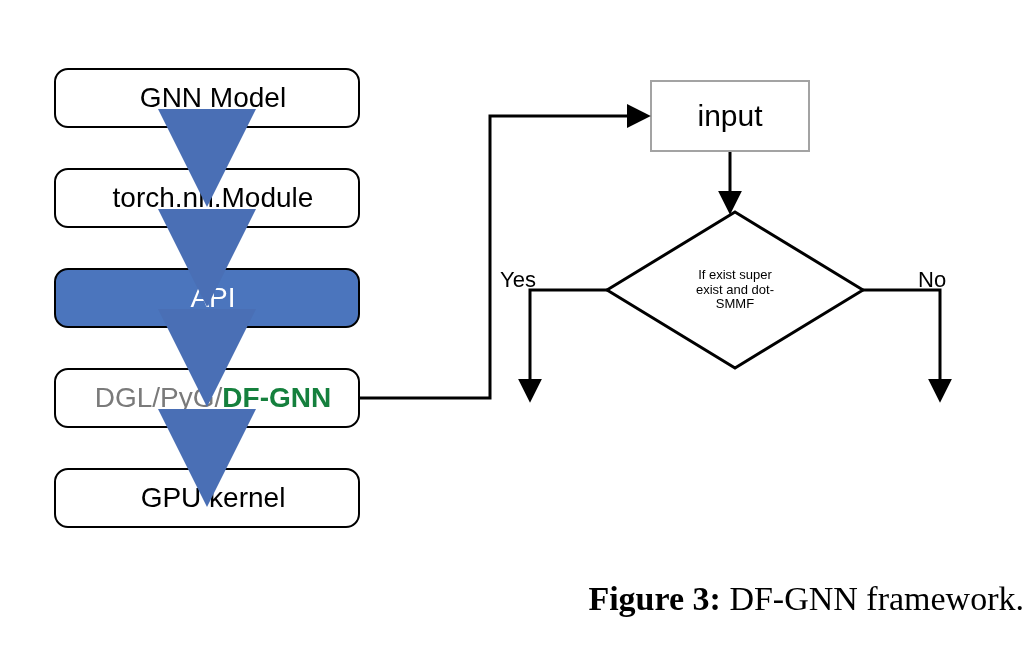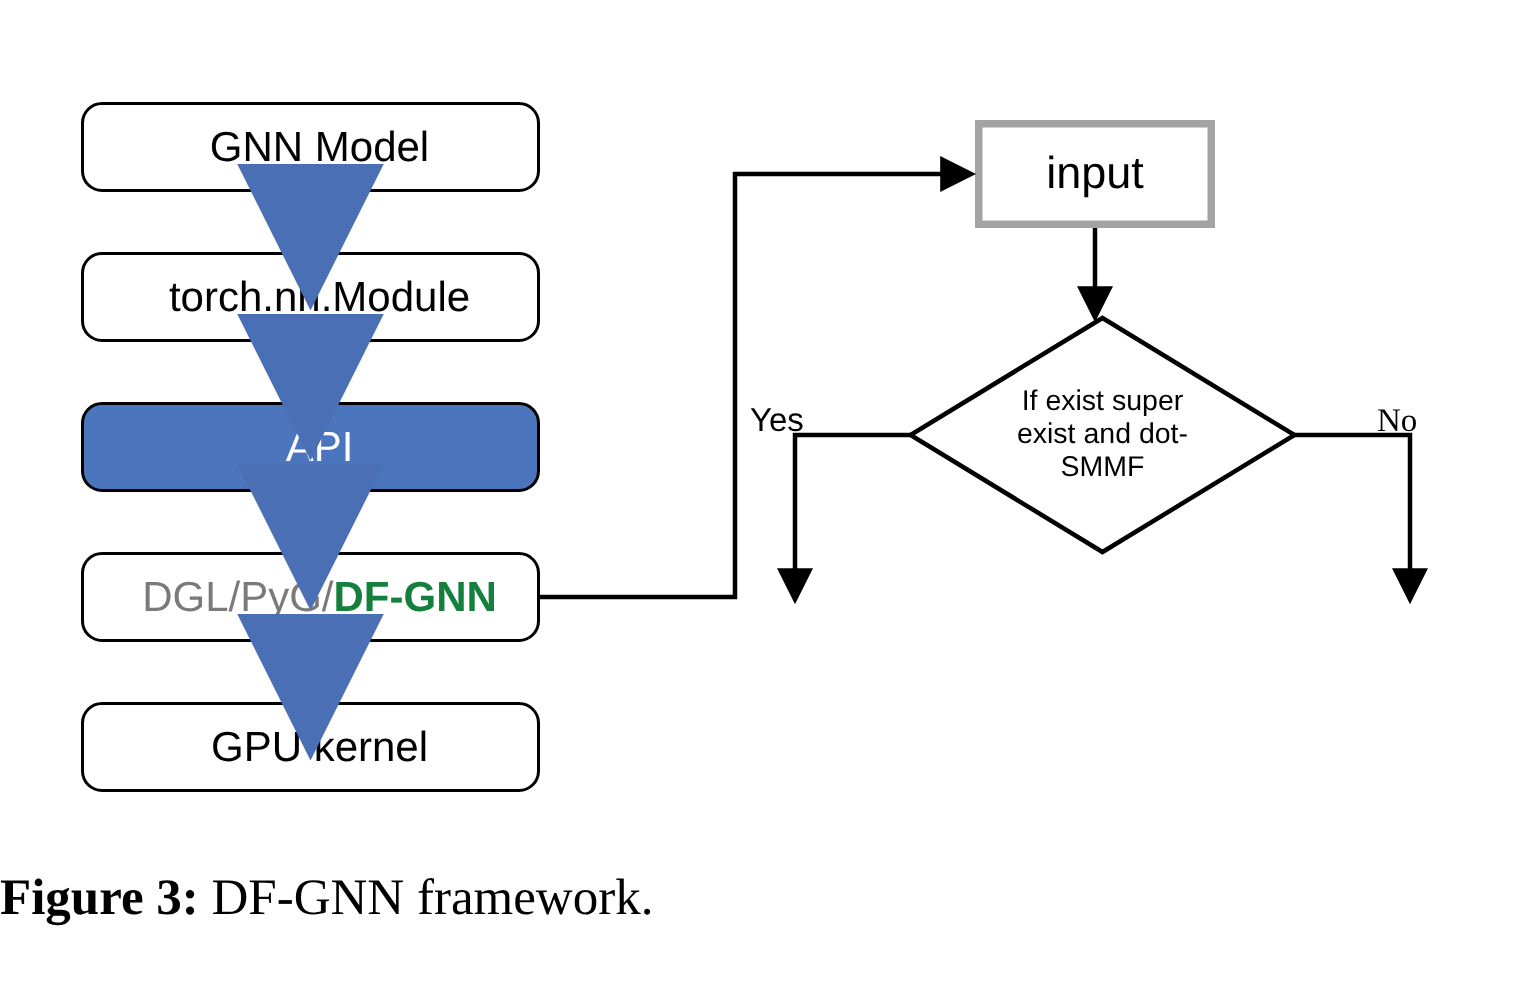--- a/index.html
+++ b/index.html
@@ -42,21 +42,21 @@
     color: #fff;
     border-color: #000;
   }
   .lbox .gray { color: #7a7a7a; }
   .lbox .black { color: #15803d; }
   .lbox .bold { font-weight: 700; }
 
   
   .rbox {
     position: absolute;
-    border: 5px solid #a3a3a3;
+    border: 2px solid #a3a3a3;
     background: #fff;
     box-sizing: border-box;
     display: flex;
     align-items: center;
     justify-content: center;
     font-size: 30px;
   }
 
   
   .diamond-wrap {
@@ -70,37 +70,37 @@
   }
   .diamond-text {
     position: absolute;
     top: 0; left: 0;
     width: 100%;
     height: 100%;
     display: flex;
     align-items: center;
     justify-content: center;
     text-align: center;
-    font-size: 19px;
+    font-size: 13px;
     line-height: 1.15;
     padding: 0 42px;
     box-sizing: border-box;
   }
 
   .ylabel {
     position: absolute;
     font-size: 22px;
   }
 
   .caption {
     position: absolute;
     left: 0;
     right: 0;
     top: 580px;
-    text-align: left;
+    text-align: right;
     font-family: Georgia, "Times New Roman", serif;
     font-size: 34px;
     color: #000;
   }
   .caption .figlabel {
     font-weight: 700;
   }
 
   
   svg.overlay {
@@ -162,21 +162,21 @@
     <div class="diamond-text">
       <div>
         <span>If exist super</span><br>
         <span>exist and dot-</span><br>
         <span>SMMF</span>
       </div>
     </div>
   </div>
 
   <div class="ylabel" style="left:500px; top:267px;">Yes</div>
-  <div class="ylabel" style="left:918px; top:267px;font-family:Liberation Serif, serif;">No</div>
+  <div class="ylabel" style="left:918px; top:267px;">No</div>
 
 
 
   <svg class="overlay" width="1024" height="659">
     <defs>
       <marker id="blackHead" viewBox="0 0 10 10" refX="8" refY="5" markerWidth="8" markerHeight="8" orient="auto-start-reverse">
         <path d="M 0 0 L 10 5 L 0 10 z" fill="#000"></path>
       </marker>
     </defs>
 

